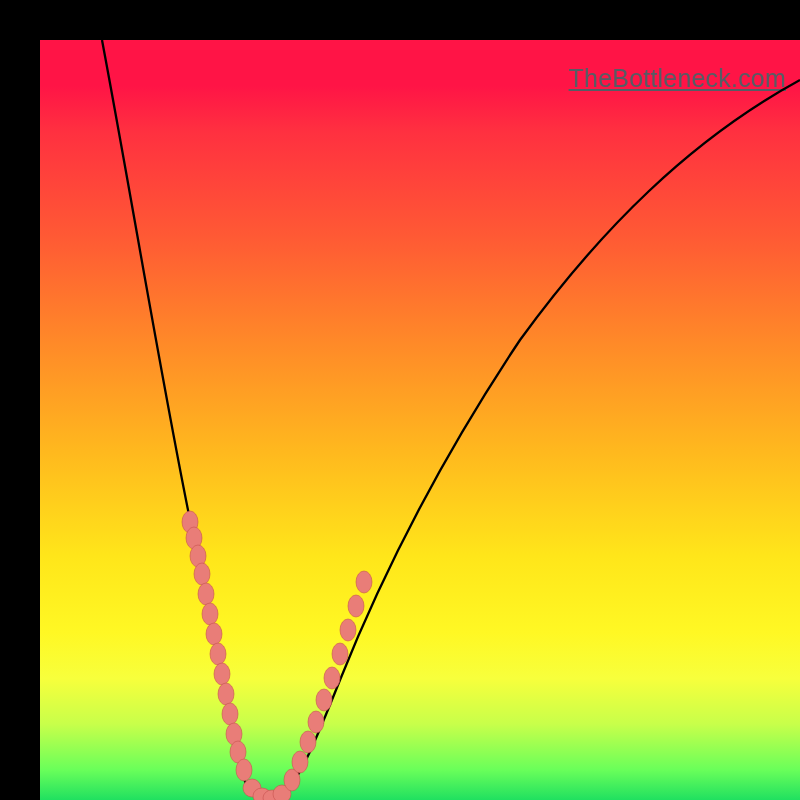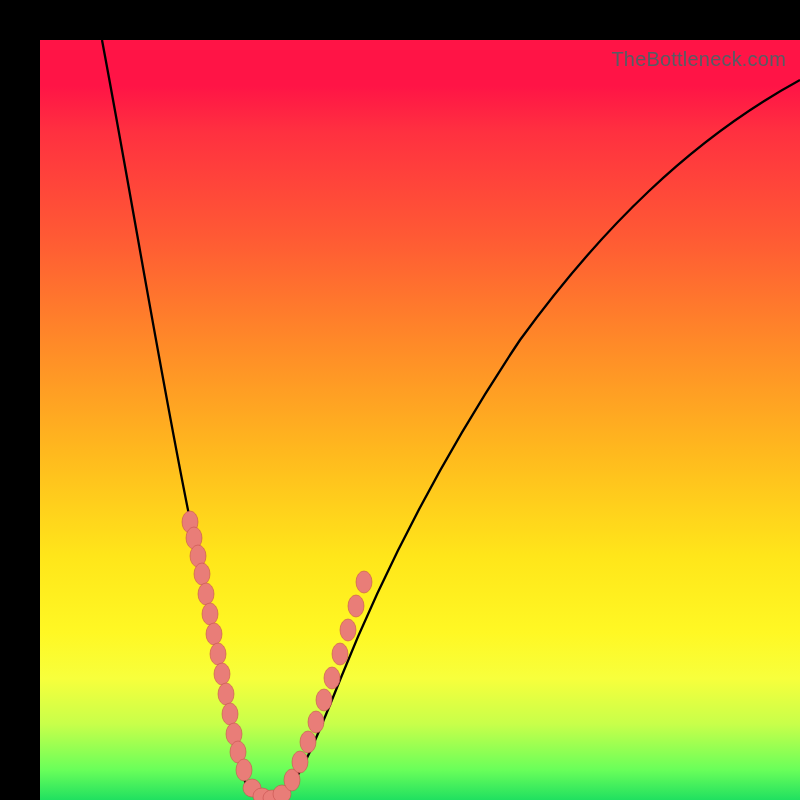--- a/index.html
+++ b/index.html
@@ -34,27 +34,28 @@
       #ffe61a 68%,
       #fff824 78%,
       #f7ff3c 84%,
       #c8ff4a 90%,
       #6aff5a 96%,
       #20e060 100%
     );
   }
   .watermark {
     position: absolute;
-    top: 8px;
+    top: 24px;
     right: 14px;
     color: #555d64;
-    font-size: 20px;
+    font-size: 25px;
     font-weight: 500;
     letter-spacing: 0.2px;
     user-select: none;
+    text-decoration: underline;
   }
   svg.curve {
     position: absolute;
     left: 0;
     top: 0;
     width: 760px;
     height: 760px;
     overflow: visible;
   }
   .curve-path {

